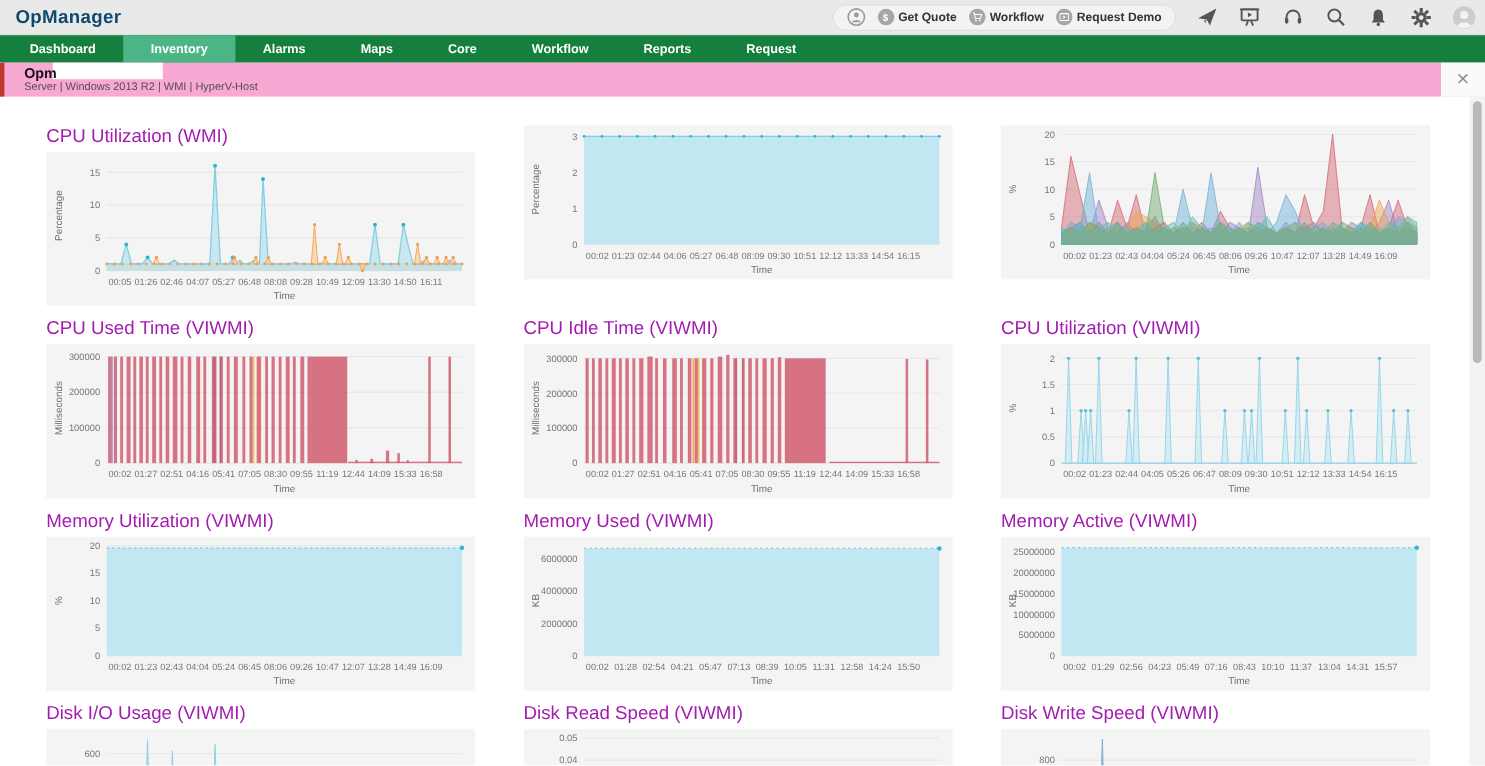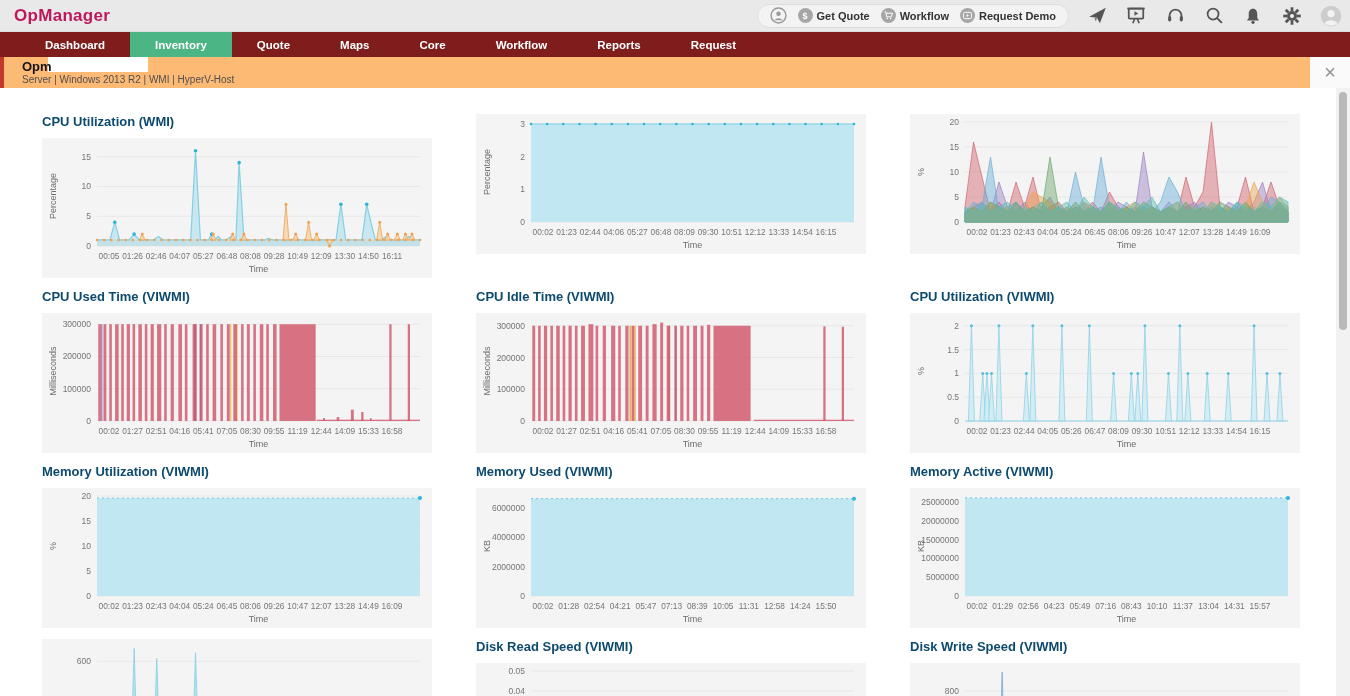--- a/index.html
+++ b/index.html
@@ -3,53 +3,53 @@
 <meta charset="utf-8">
 <style>
   *{box-sizing:border-box;margin:0;padding:0}
   html,body{width:1350px;height:696px;overflow:hidden;background:#fff;
     font-family:"Liberation Sans",sans-serif}
   .app{position:relative;width:1350px;height:696px;overflow:hidden}
 
   
   .topbar{height:32px;background:#e9e9e9;display:flex;align-items:center;
     justify-content:space-between;padding:0 8px 0 14px;border-bottom:1px solid #dcdcdc}
-  .logo{font-size:17px;color:#be185d;font-weight:600;letter-spacing:.3px}
+  .logo{font-size:17px;color:#0c4a6e;font-weight:600;letter-spacing:.3px}
   .topbar-right{display:flex;align-items:center;gap:17px}
   .cta-pill{display:flex;align-items:center;gap:11px;background:#f3f3f3;
     border:1px solid #dedede;border-radius:13px;height:24px;padding:0 12px}
   .pill-group{display:flex;align-items:center;gap:4px;font-size:11px;
     font-weight:bold;color:#333;cursor:pointer;white-space:nowrap}
   .picon{width:15px;height:15px;min-width:15px;border-radius:50%;background:#a6a6a6;color:#fff;
     display:flex;align-items:center;justify-content:center;font-size:9px;font-weight:bold}
   .hicon{width:22px;height:22px;display:flex;align-items:center;justify-content:center;cursor:pointer}
 
   
-  .navbar{height:25px;background:#7f1d1d;display:flex;padding-left:20px}
+  .navbar{height:25px;background:#15803d;display:flex;padding-left:2px}
   .tab{color:#fff;font-size:11.5px;font-weight:bold;padding:0 25px;display:flex;
     align-items:center;cursor:pointer}
   .tab.active{background:#4cb585}
 
   
-  .device-bar{height:31px;background:#fdba74;position:relative;
+  .device-bar{height:31px;background:#f9a8d4;position:relative;
     border-left:4px solid #c0392b;padding:2px 0 0 18px}
   .device-name{font-size:13px;font-weight:bold;color:#141414;line-height:15px;
     position:relative;z-index:2;width:30px}
   .redact{position:absolute;left:44px;top:0;width:100px;height:15px;background:#fff;z-index:1}
   .device-meta{font-size:10px;color:#4f4f4f;line-height:12px}
   .close-btn{position:absolute;right:0;top:0;width:40px;height:31px;background:#fafafa;
     display:flex;align-items:center;justify-content:center;font-size:20px;color:#8f8f8f;
     cursor:pointer;z-index:3;font-weight:400}
 
   
   .content{position:absolute;left:0;top:88px;width:1336px;height:608px;
     background:#fff;overflow:hidden}
   .grid{display:grid;grid-template-columns:repeat(3,390px);column-gap:44px;
     row-gap:11px;padding:26px 0 0 42px}
-  .chart-title{font-size:13px;font-weight:700;color:#0c4a6e;height:18px;margin-bottom:6px}
+  .chart-title{font-size:17px;font-weight:400;color:#a21caf;height:18px;margin-bottom:6px}
   .chart-panel{width:390px;height:140px;background:#f4f4f5}
   .chart-panel svg{display:block}
 
   
   .scrollbar{position:absolute;right:0;top:88px;width:14px;height:608px;background:#f2f2f2}
   .thumb{position:absolute;left:3px;top:4px;width:8px;height:238px;border-radius:4px;
     background:#b9b9b9;cursor:pointer}
 </style>
 </head>
 <body>
@@ -147,21 +147,21 @@
             <circle cx="9" cy="7" r="3" fill="#f3f3f3"></circle>
             <path d="M3.4 14.8 Q9 10.2 14.6 14.8 A8.4 8.4 0 0 1 3.4 14.8" fill="#f3f3f3"></path>
           </svg>
       </span>
     </div>
   </header>
 
   <nav class="navbar">
     <div class="tab">Dashboard</div>
     <div class="tab active">Inventory</div>
-    <div class="tab">Quote</div>
+    <div class="tab">Alarms</div>
     <div class="tab">Maps</div>
     <div class="tab">Core</div>
     <div class="tab">Workflow</div>
     <div class="tab">Reports</div>
     <div class="tab">Request</div>
   </nav>
 
   <div class="device-bar">
     <div class="redact"></div>
     <div class="device-name">Opm</div>
@@ -686,20 +686,21 @@
               <text x="324.27272727272725" y="121" text-anchor="middle" font-size="8.3" fill="#757575">14:31</text>
               <text x="350" y="121" text-anchor="middle" font-size="8.3" fill="#757575">15:57</text>
               <text x="216.5" y="134" text-anchor="middle" font-size="9" fill="#6d6d6d">Time</text>
               <path d="M55.0 9.9L378.0 9.9L378 108L55 108Z" fill="#bee6f1" fill-opacity="0.95" stroke="none"></path>
               <path d="M55.0 9.9L378.0 9.9" fill="none" stroke="#7fcbdf" stroke-width="1.2" stroke-dasharray="2,3"></path>
               <circle cx="378" cy="9.879699248120303" r="2" fill="#2fb4d9"></circle>
             </svg>
           </div>
       </section>
       <section class="card">
+        <h3 class="chart-title">Disk I/O Usage (VIWMI)</h3>
         <div class="chart-panel">
             <svg viewBox="0 0 390 140" width="390" height="140">
               <line x1="55" y1="108" x2="378" y2="108" stroke="#e7e7e8" stroke-width="1"></line>
               <text x="49" y="111" text-anchor="end" font-size="8.5" fill="#757575">0</text>
               <line x1="55" y1="22.285714285714292" x2="378" y2="22.285714285714292" stroke="#e7e7e8" stroke-width="1"></line>
               <text x="49" y="25.285714285714292" text-anchor="end" font-size="8.5" fill="#757575">600</text>
               <path d="M55.0 105.9L378.0 105.9L378 108L55 108Z" fill="#c5e8f2" fill-opacity="0.9" stroke="none"></path>
               <path d="M55.0 105.9L378.0 105.9" fill="none" stroke="#9fd8e8" stroke-width="1.2"></path>
               <path d="M64.92 108L67.92 98L70.92 108Z" fill="#aadfee" fill-opacity="0.85" stroke="#86cfe2" stroke-width="0.8"></path>
               <path d="M89.14500000000001 108L92.14500000000001 9.428571428571416L95.14500000000001 108Z" fill="#aadfee" fill-opacity="0.85" stroke="#86cfe2" stroke-width="0.8"></path>

